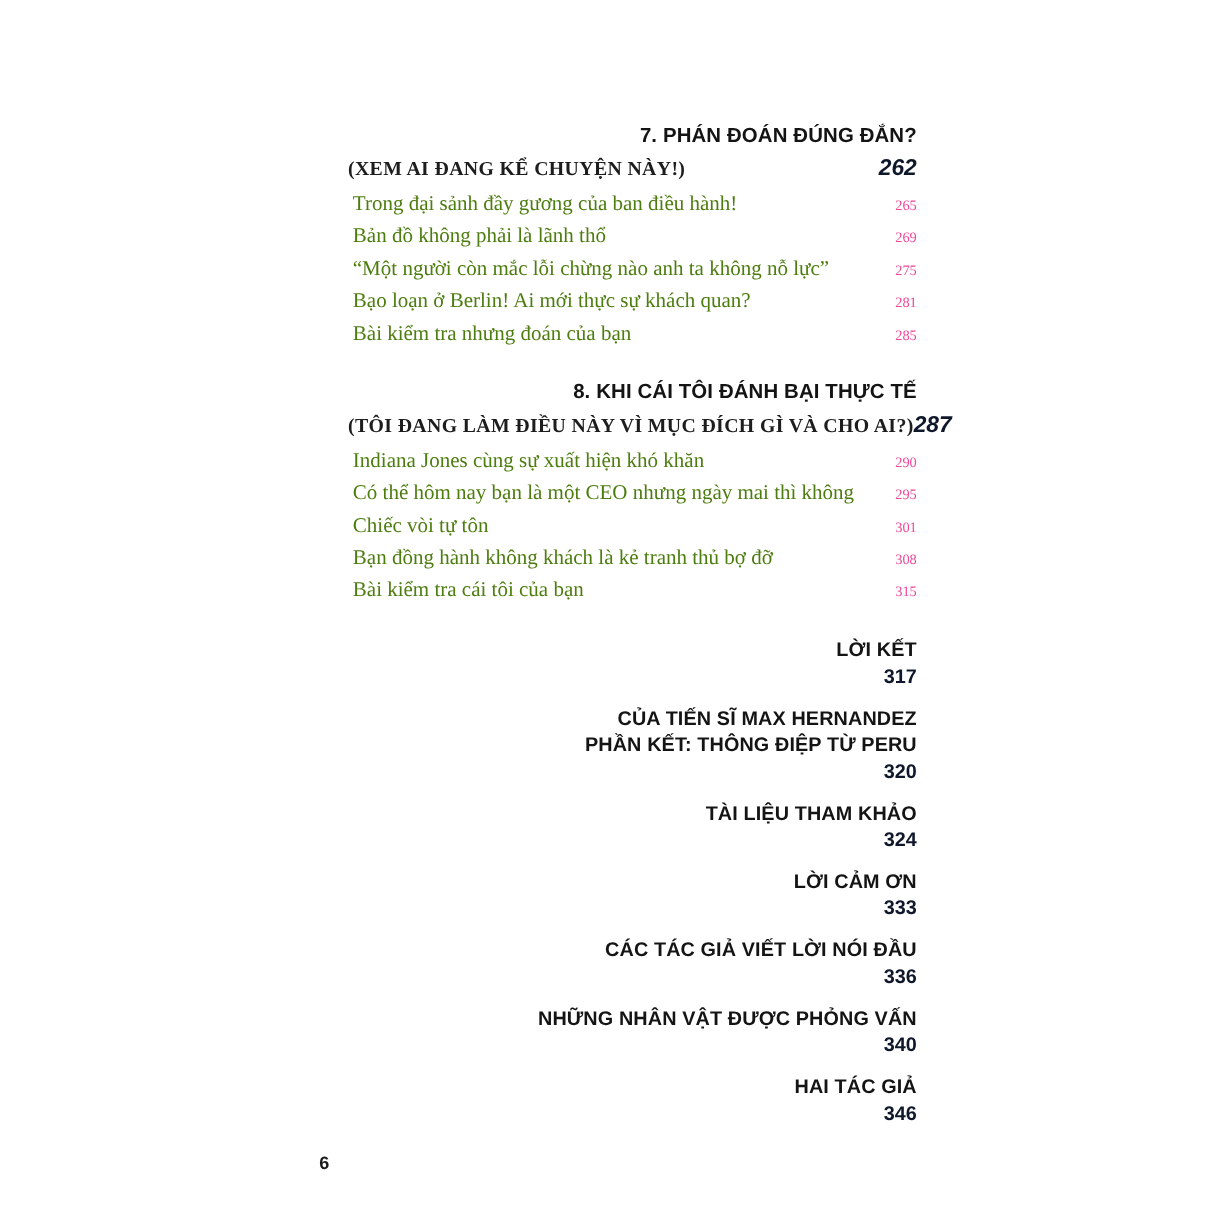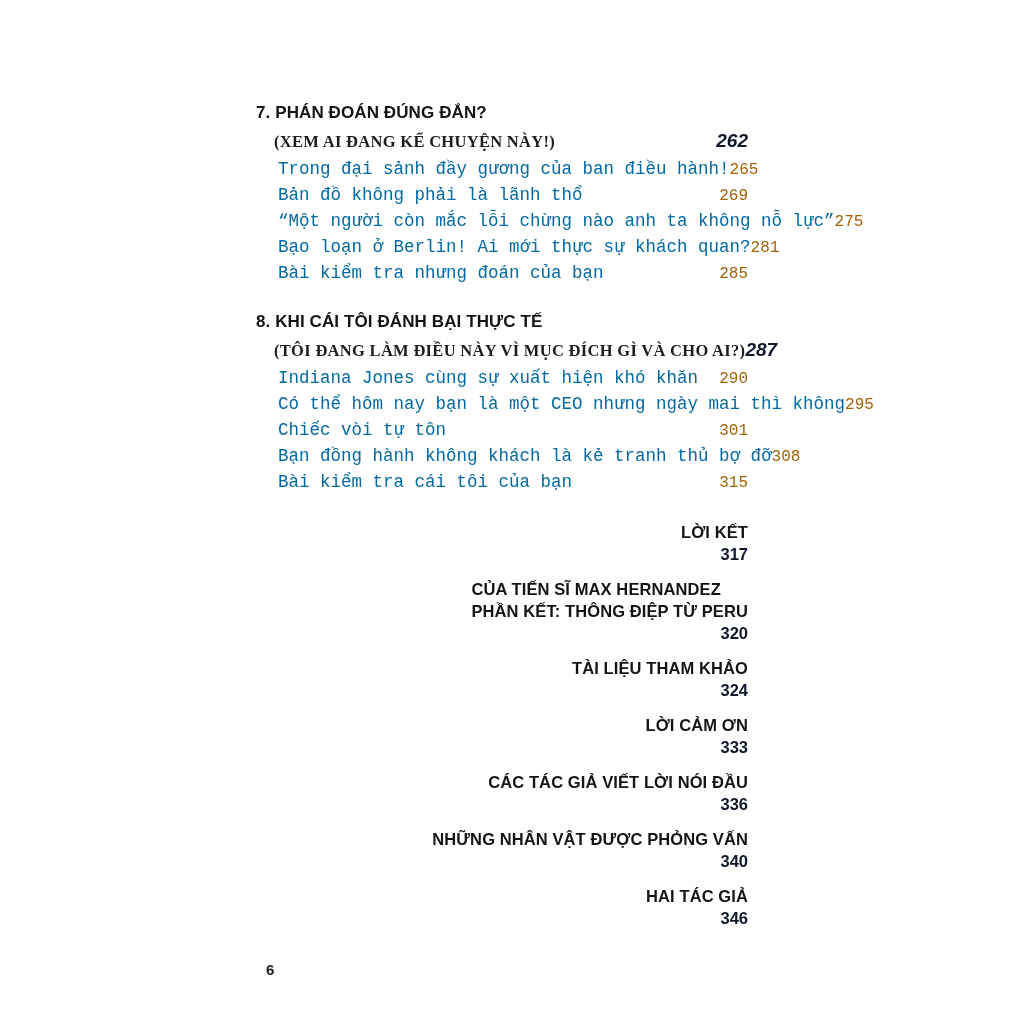--- a/index.html
+++ b/index.html
@@ -11,23 +11,24 @@
     position: relative;
     width: 1024px;
     height: 1024px;
     background: #ffffff;
     overflow: hidden;
     font-family: "Liberation Serif", serif;
     color: #232323;
   }
   #toc {
     position: absolute;
-    left: 256px;
+    left: 272px;
     top: 102px;
     width: 492px;
+    text-align: right;
   }
   
   .section { margin: 0; }
   .section-heading {
     font-family: "Liberation Sans", sans-serif;
     font-weight: 700;
     font-size: 17px;
     line-height: 22px;
     color: #141414;
     letter-spacing: 0.1px;
@@ -61,29 +62,29 @@
     margin-top: 5px;
     padding-left: 22px;
   }
   .item-row {
     display: flex;
     justify-content: space-between;
     align-items: baseline;
     line-height: 25px;
   }
   .item-label {
-    font-family: Liberation Mono, monospace;
+    font-family: Liberation Serif, serif;
     font-size: 17.5px;
-    color: #0369a1;
+    color: #4d7c0f;
     white-space: nowrap;
   }
   .item-page {
-    font-family: Liberation Mono, monospace;
-    font-size: 16px;
-    color: #a16207;
+    font-family: Liberation Serif, serif;
+    font-size: 12px;
+    color: #ec4899;
     flex: none;
   }
   .section + .section { margin-top: 24px; }
   
   #end-matter { margin-top: 25px; }
   .end-row {
     display: flex;
     justify-content: space-between;
     align-items: flex-end;
     margin-bottom: 13px;

